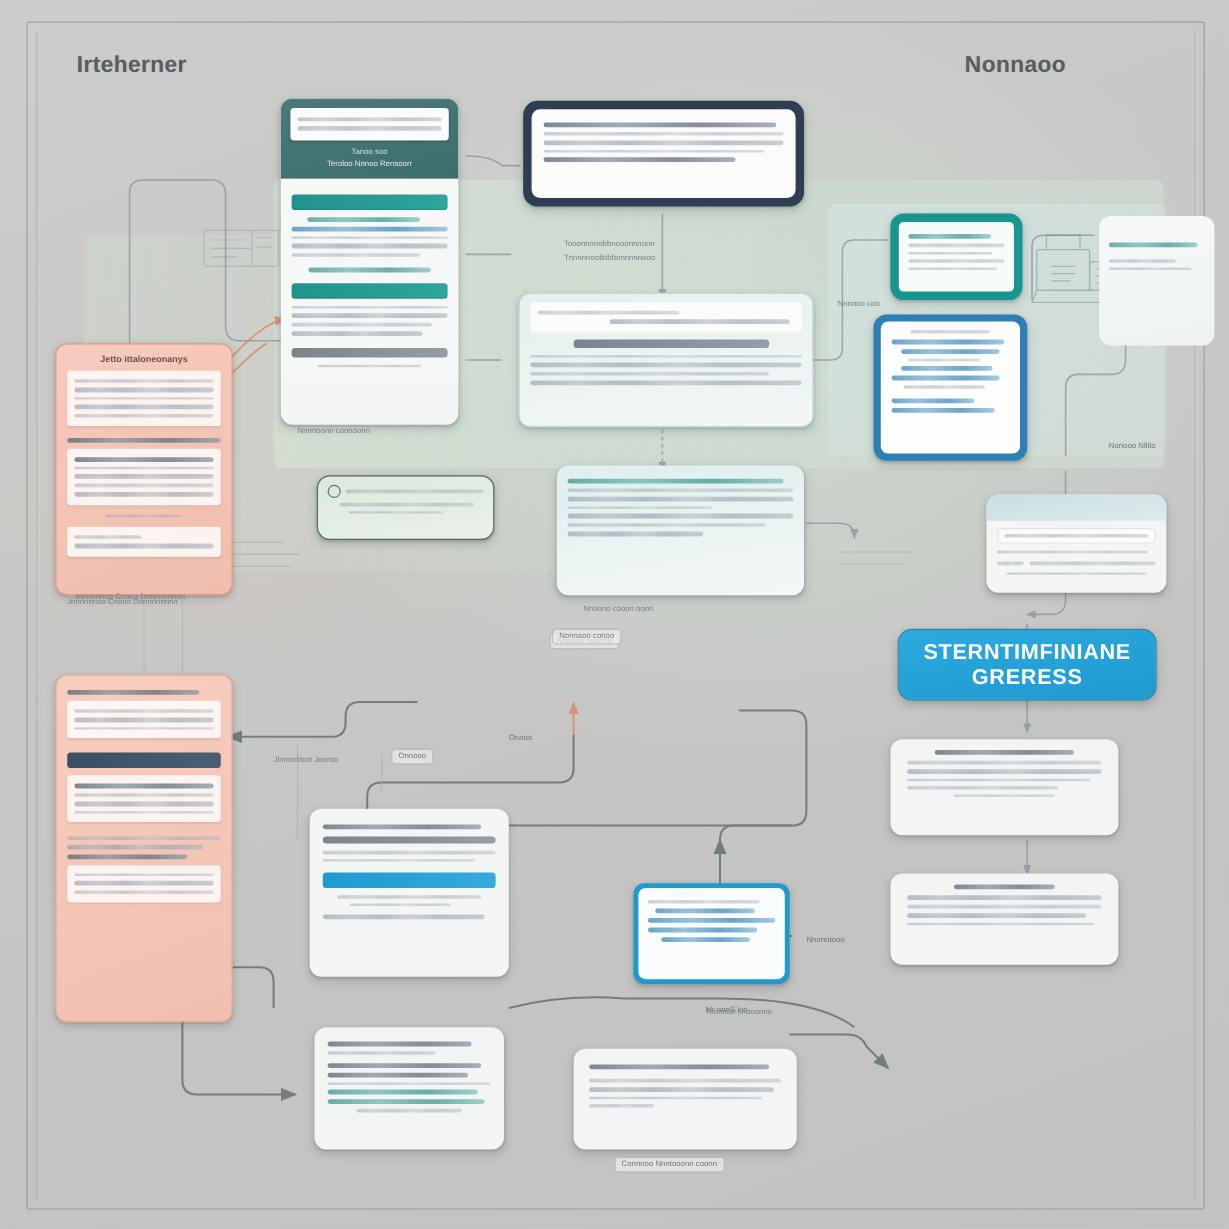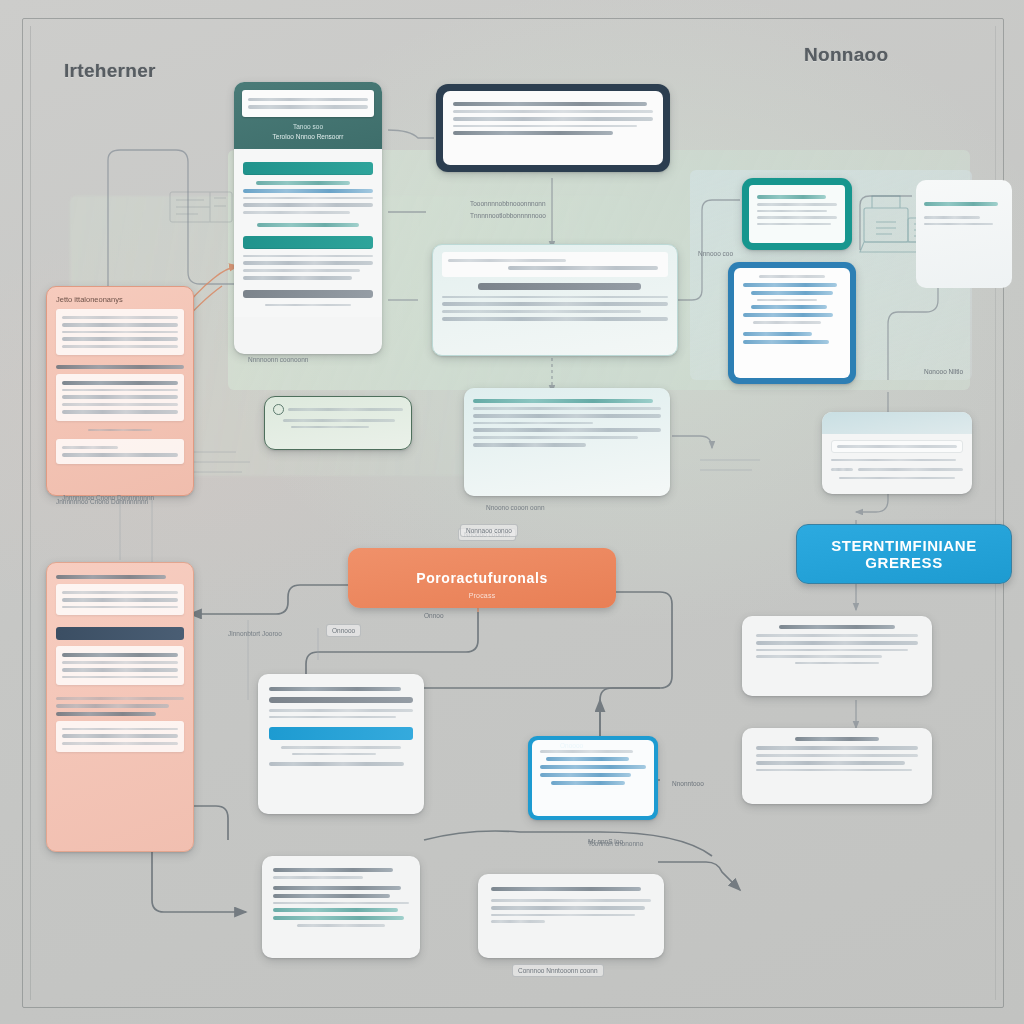--- a/index.html
+++ b/index.html
@@ -131,21 +131,21 @@
 
 <div id="canvas">
 
   <div class="frame"></div>
   <div class="frame-inner"></div>
 
   <div class="lane-bg lane-green2"></div>
   <div class="lane-bg lane-green"></div>
   <div class="lane-bg lane-blue"></div>
 
-  <div class="lane-title" style="left:64px;top:44px;margin-top:16px;">Irteherner</div>
+  <div class="lane-title" style="left:64px;top:44px;">Irteherner</div>
   <div class="lane-title" style="left:804px;top:44px;">Nonnaoo</div>
 
   <svg class="wires" viewBox="0 0 1024 1024">
     <defs>
       <marker id="ah" markerWidth="9" markerHeight="9" refX="7" refY="3.2" orient="auto">
         <path d="M0,0 L8,3.2 L0,6.4 z" fill="#6c747a"></path>
       </marker>
       <marker id="ahs" markerWidth="7" markerHeight="7" refX="5.5" refY="2.6" orient="auto">
         <path d="M0,0 L6.5,2.6 L0,5.2 z" fill="#8a9299"></path>
       </marker>
@@ -216,21 +216,21 @@
     <g fill="none" stroke="#7d868c" stroke-width="1">
       <rect x="4" y="6" width="62" height="30" rx="2"></rect>
       <path d="M10,14 L38,14 M10,21 L44,21 M10,28 L32,28 M48,12 L60,12 M48,20 L60,20"></path>
       <path d="M44,6 L44,36"></path>
     </g>
   </svg>
 
   <div class="card" style="left:46px;top:286px;width:146px;height:208px;
        background:linear-gradient(160deg,#f6cbbd,#f0bdad);border:1.6px solid #e09a82;">
     <div style="padding:8px 9px 6px;">
-      <div style="font-size:7.5px;font-weight:normal;color:#6e5249;text-align:left;filter:blur(.35px);">Jetto ittaloneonanys</div>
+      <div style="font-size:7.5px;font-weight:bold;color:#6e5249;text-align:center;filter:blur(.35px);">Jetto ittaloneonanys</div>
       <div class="wp">
         <div class="tl thin"></div>
           <div class="tl"></div>
           <div class="tl thin"></div>
         <div class="tl"></div>
           <div class="tl thin"></div>
       </div>
       <div class="tl dark" style="margin-top:10px;"></div>
       <div class="wp">
         <div class="tl dark"></div>
@@ -402,30 +402,26 @@
       </div>
       <div class="tl thin" style="width:95%;margin-top:6px;"></div>
       <div style="display:flex;align-items:center;gap:5px;margin-top:7px;">
         <span class="tl thin" style="width:22px;margin:0;"></span>
         <span class="tl thin" style="flex:1;margin:0;"></span>
       </div>
       <div class="tl thin" style="width:88%;margin:6px auto 0;"></div>
     </div>
   </div>
 
-  <div class="banner" style="left:348px;top:548px;width:268px;height:60px;background:linear-gradient(170deg,#f0916a,#e87f55);font-size:14px;">
-    <span>Pororactufuronals</span>
-    <span class="sub">Procass</span>
-  </div>
   <div class="edge-lbl" style="left:460px;top:524px;">Nonnaoo conoo</div>
   <div class="edge-lbl bare" style="left:424px;top:612px;">Onnoo</div>
   <div class="edge-lbl" style="left:326px;top:624px;">Onnooo</div>
   <div class="tiny-note" style="left:228px;top:630px;">Jlnnonbtort Jooroo</div>
 
-  <div class="banner" style="left:748px;top:524px;width:214px;height:58px;background:linear-gradient(170deg,#2caae0,#1d9bd1);font-size:15px;border:1px solid #3a7fa0;margin-left:48px;">
+  <div class="banner" style="left:748px;top:524px;width:214px;height:58px;background:linear-gradient(170deg,#2caae0,#1d9bd1);font-size:18px;border:1px solid #3a7fa0;">
     <span>STERNTIMFINIANE GRERESS</span>
   </div>
 
   <div class="card" style="left:742px;top:616px;width:190px;height:80px;background:#f3f4f4;">
     <div class="card-body" style="padding:9px 14px;">
       <div class="tl dark" style="width:72%;margin:0 auto 5px;"></div>
       <div class="tl thin"></div>
       <div class="tl"></div>
       <div class="tl thin" style="width:94%"></div>
       <div class="tl thin" style="width:78%"></div>

